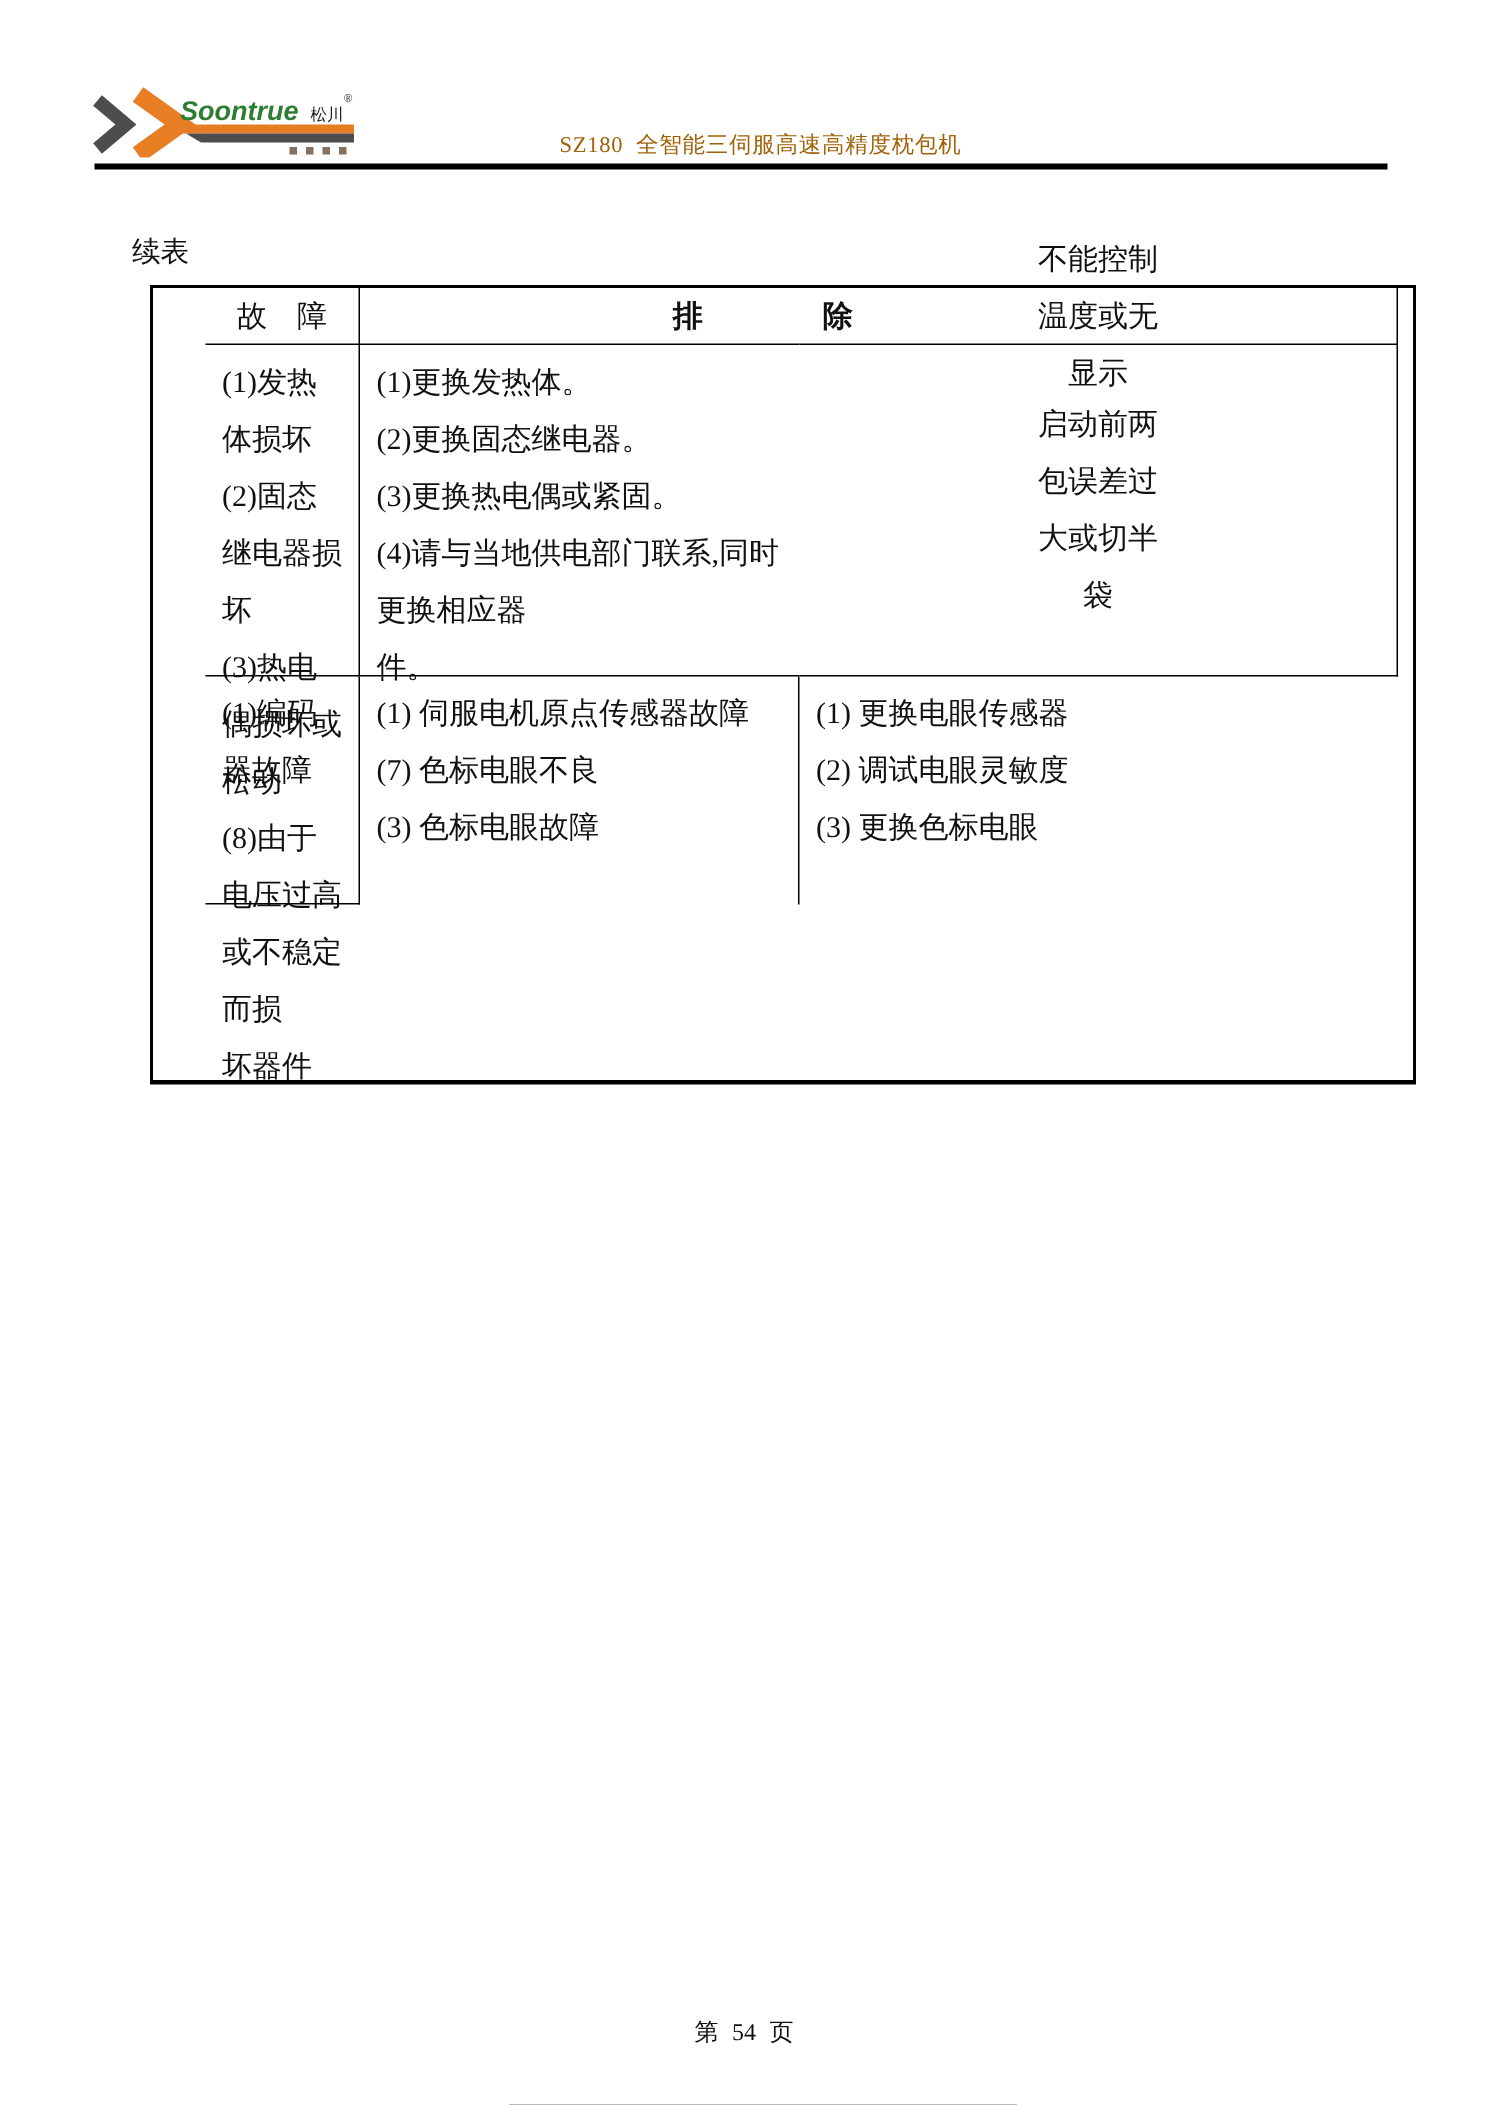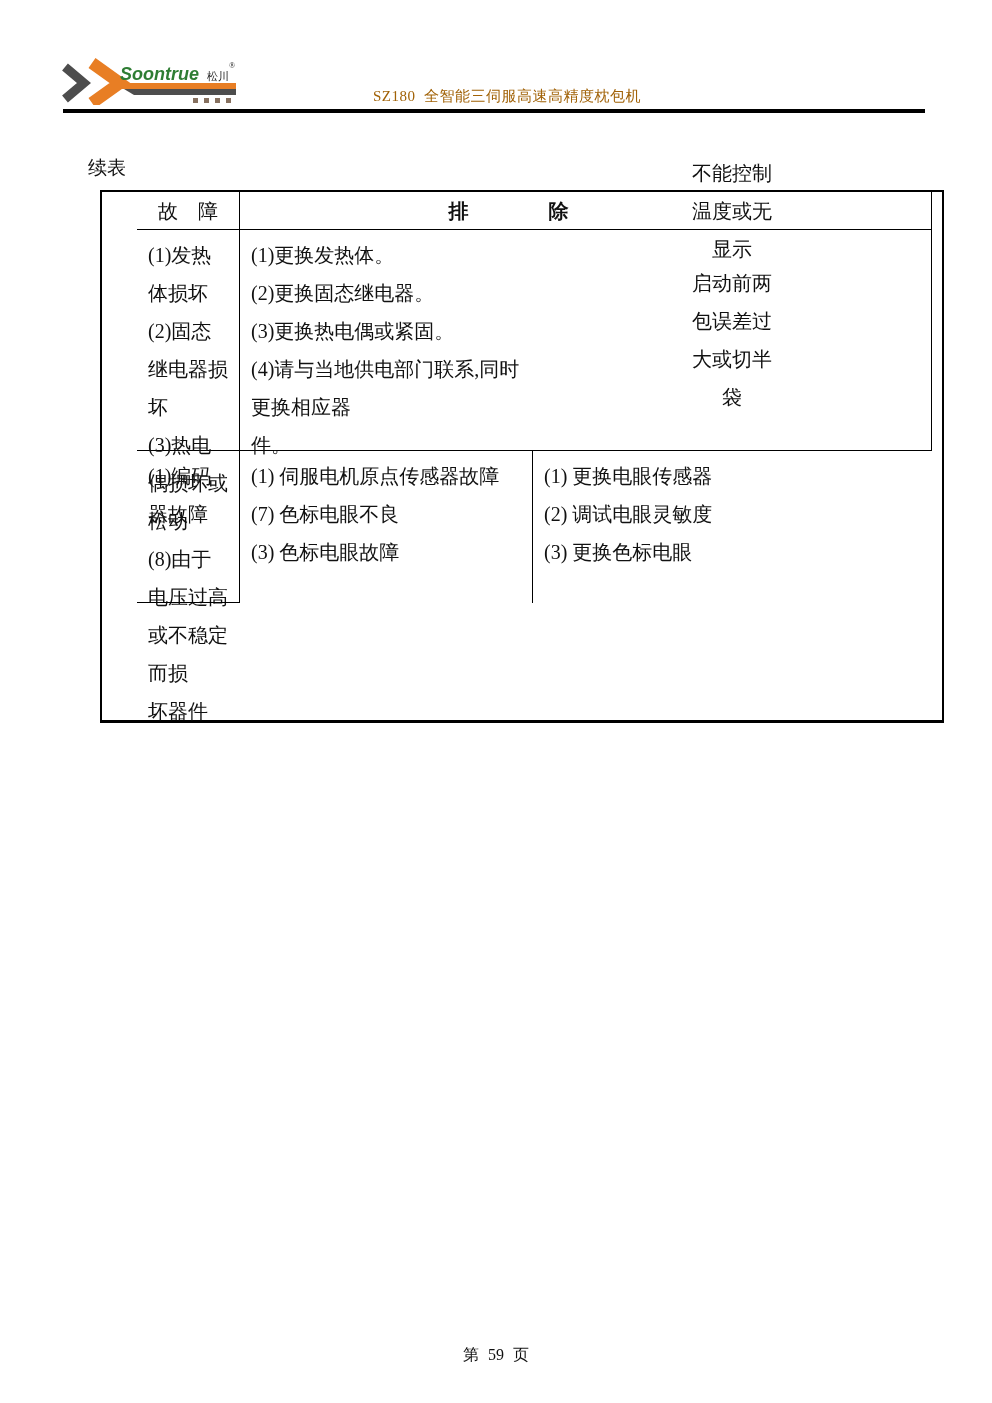--- a/index.html
+++ b/index.html
@@ -145,15 +145,15 @@
     <div class="cell body-text">(1)编码器故障</div>
 
     <div class="cell body-text last-row">(1) 伺服电机原点传感器故障
 (7) 色标电眼不良
 (3) 色标电眼故障</div>
     <div class="cell body-text last-col last-row">(1) 更换电眼传感器
 (2) 调试电眼灵敏度
 (3) 更换色标电眼</div>
   </div>
 
-  <div class="footer">第 59 页</div>
+  <div class="footer">第 54 页</div>
 
 </div>
 
 </body></html>

